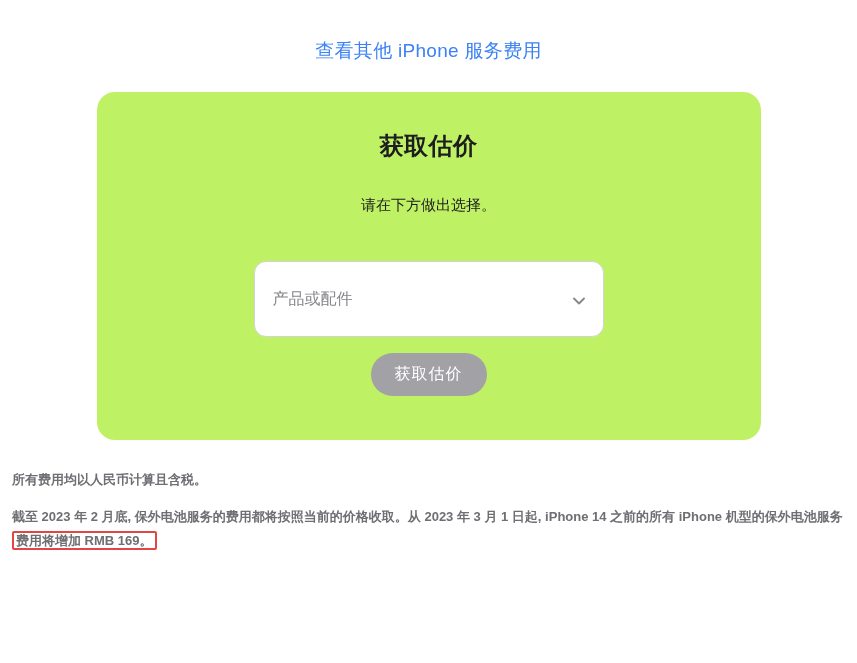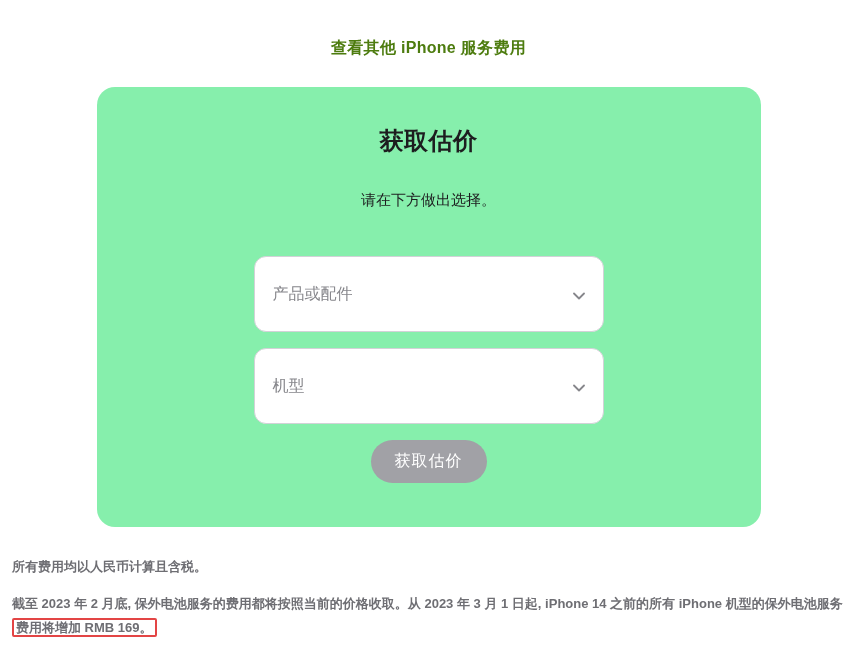--- a/index.html
+++ b/index.html
@@ -14,30 +14,29 @@
       height: 663px;
       position: relative;
       overflow: hidden;
     }
     .top-link {
       text-align: center;
       padding-top: 38px;
       padding-bottom: 28px;
     }
     .top-link a {
-      color: #4d7c0f;
+      color: #3b82f6;
       text-decoration: none;
-      font-size: 16px;
+      font-size: 19px;
       letter-spacing: 0.3px;
-      font-weight: bold;
     }
     .card {
       width: 664px;
       margin: 0 auto;
-      background: #86efac;
+      background: #bef264;
       border-radius: 18px;
       padding: 38px 40px 44px;
     }
     .card-title {
       text-align: center;
       font-size: 24px;
       font-weight: 600;
       color: #1d1d1f;
       margin-bottom: 14px;
       letter-spacing: 0.5px;
@@ -140,28 +139,20 @@
   <div class="form-wrap">
     <div class="select-box">
       <span class="placeholder">产品或配件</span>
       <span class="chevron">
         <svg viewBox="0 0 12 12" fill="none">
             <path d="M1 3.5 L6 8.5 L11 3.5" stroke="#86868b" stroke-width="1.8" stroke-linecap="round" stroke-linejoin="round"></path>
           </svg>
       </span>
     </div>
 
-    <div class="select-box">
-      <span class="placeholder">机型</span>
-      <span class="chevron">
-        <svg viewBox="0 0 12 12" fill="none">
-            <path d="M1 3.5 L6 8.5 L11 3.5" stroke="#86868b" stroke-width="1.8" stroke-linecap="round" stroke-linejoin="round"></path>
-          </svg>
-      </span>
-    </div>
 
 
     <button class="submit-btn">获取估价</button>
   </div>
 </div>
 
 <div class="footnotes">
   <p>所有费用均以人民币计算且含税。</p>
   <p>
     <span>截至 2023 年 2 月底, 保外电池服务的费用都将按照当前的价格收取。从 2023 年 3 月 1 日起, iPhone 14 之前的所有 iPhone 机型的保外电池服务</span><span class="highlight-box">费用将增加 RMB 169。</span>

